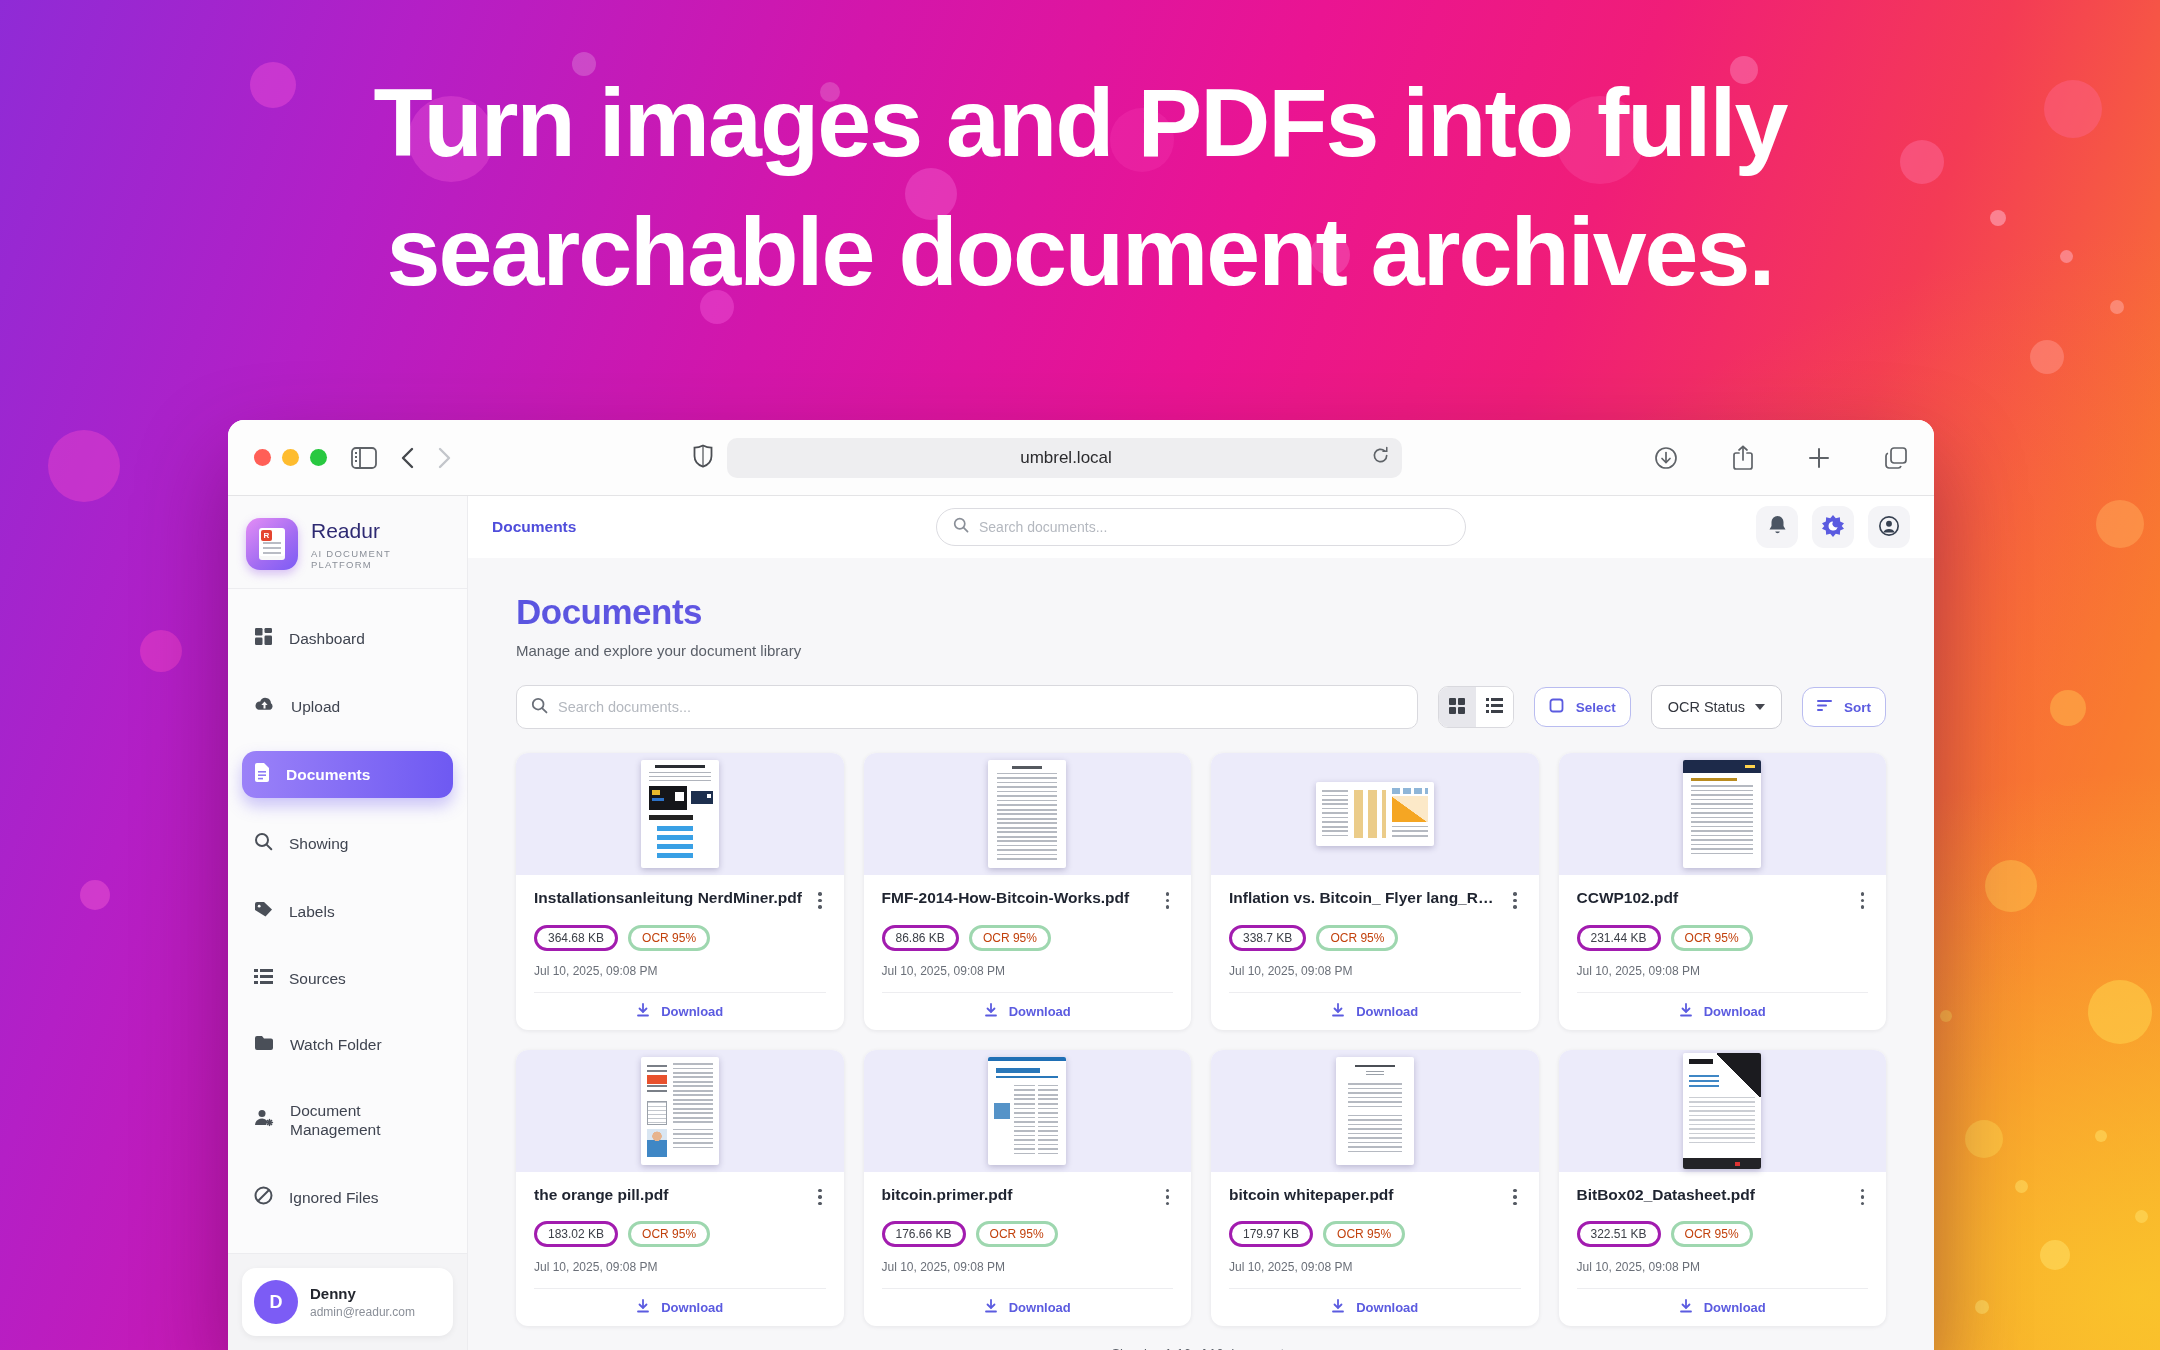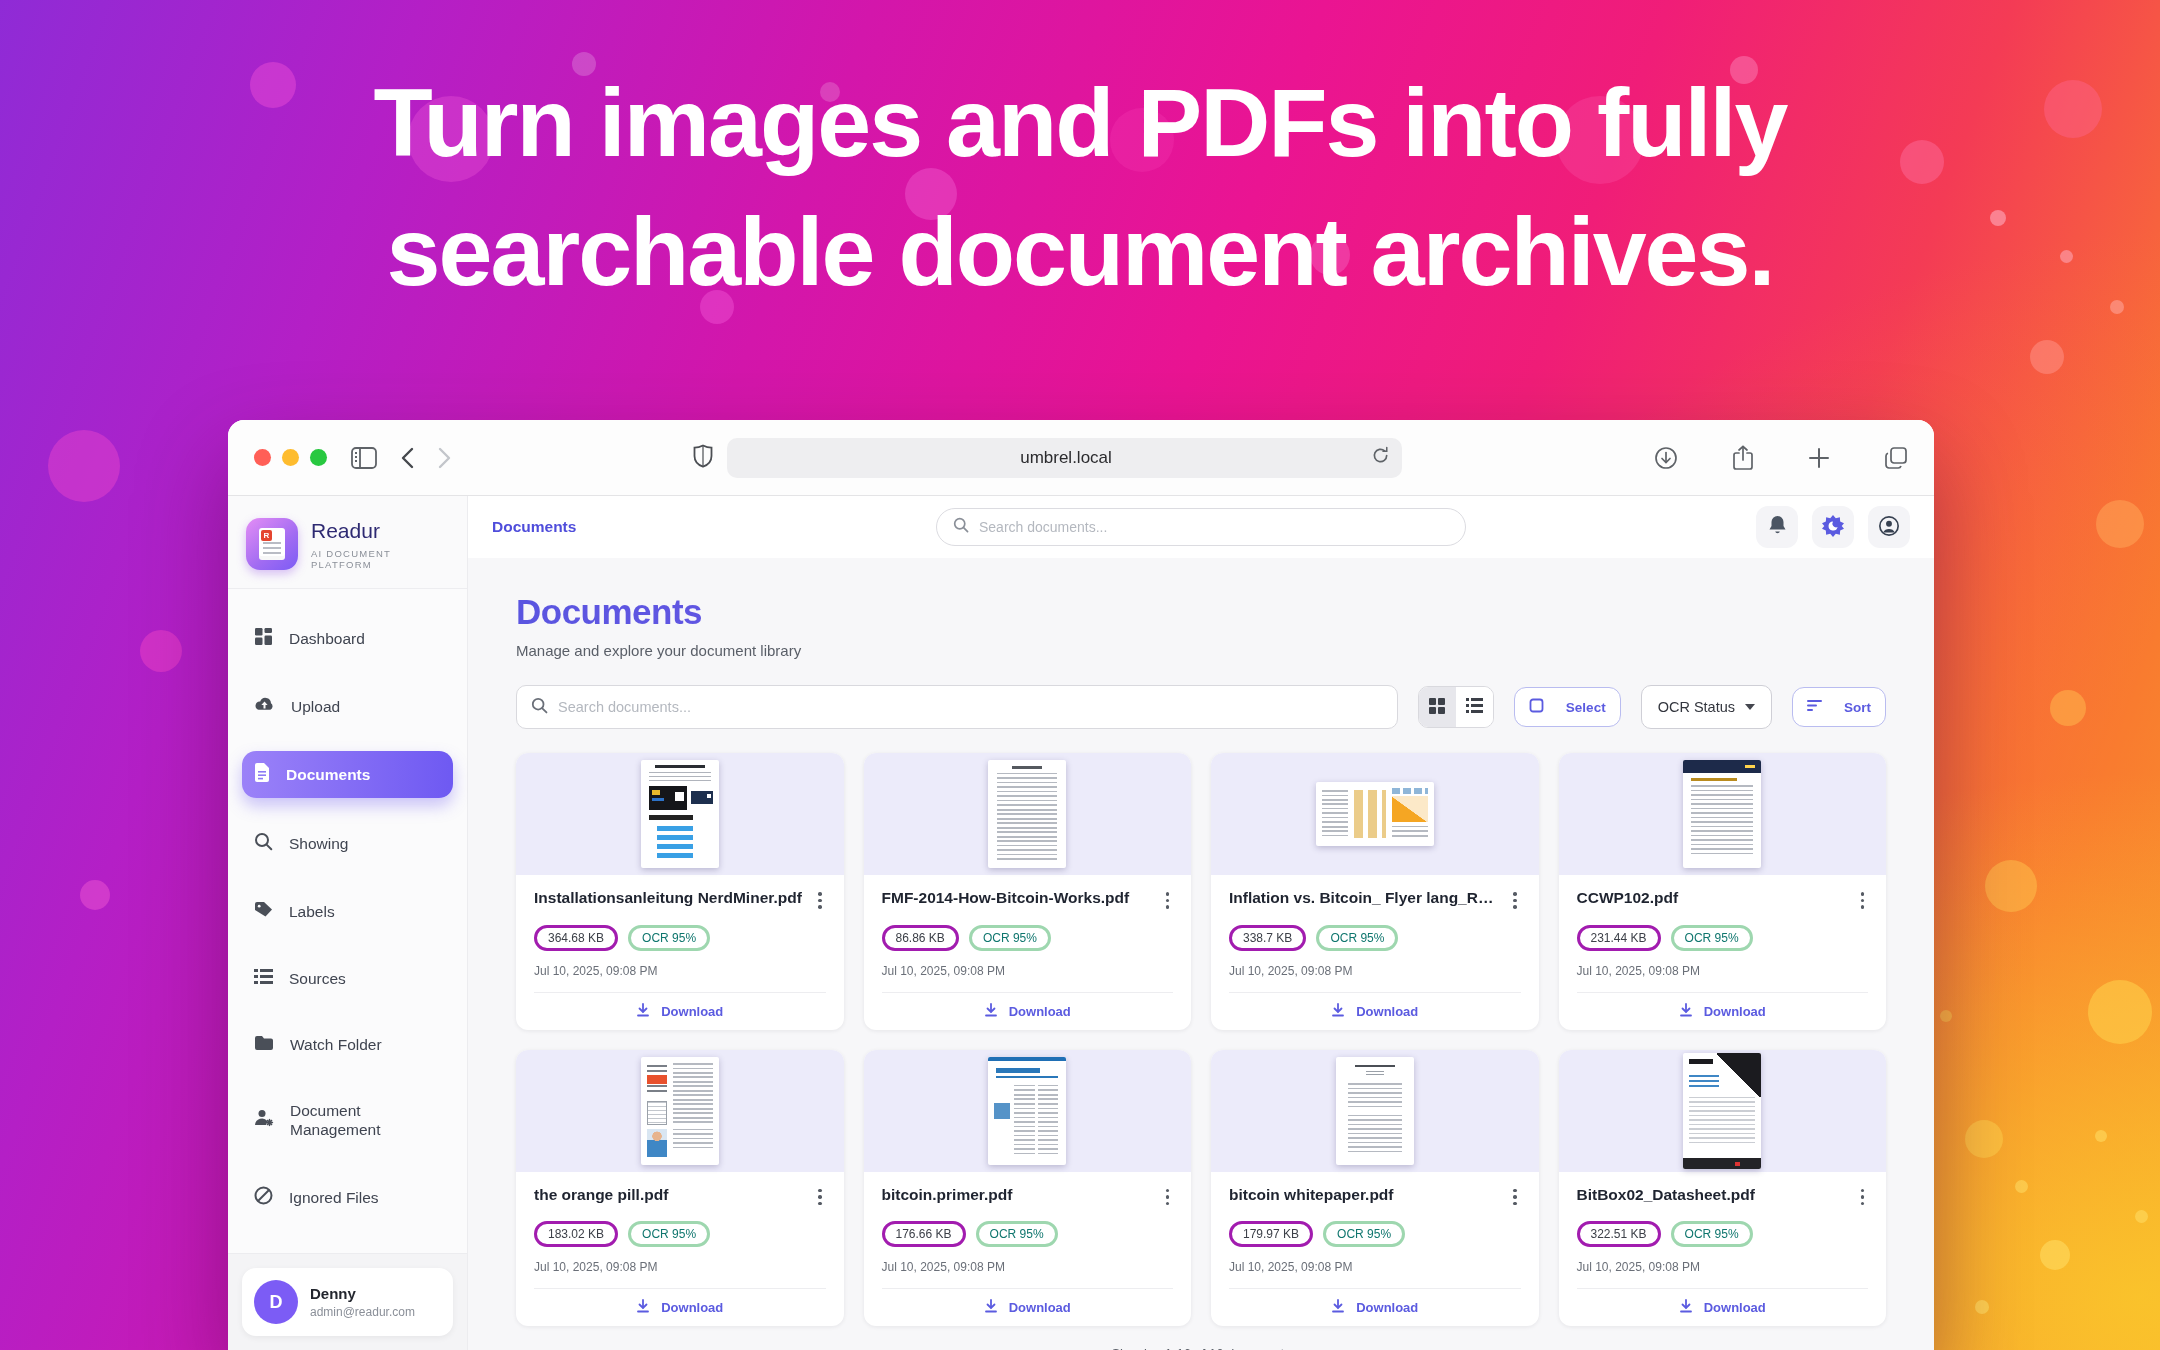--- a/index.html
+++ b/index.html
@@ -89,21 +89,21 @@
   .sub { font-size:15px; color:#5a5f68; margin-top:10px; }
 
   .controls { display:flex; align-items:center; margin-top:26px; gap:20px; }
   .doc-search { flex:1; height:44px; background:#fff; border:1px solid #d9d9de; border-radius:10px;
     display:flex; align-items:center; padding:0 14px; gap:10px; }
   .doc-search input { border:none; outline:none; flex:1; font-size:14.5px; background:transparent; color:#333; font-family:inherit;}
   .doc-search input::placeholder { color:#b4b8bf; }
   .view-toggle { display:flex; border:1px solid #d9d9de; border-radius:10px; overflow:hidden; background:#fff; }
   .vt-btn { width:37px; height:40px; display:flex; align-items:center; justify-content:center; background:#fff; border:none; }
   .vt-btn.active { background:#e7e7ec; }
-  .pill-btn { height:40px; display:flex; align-items:center; gap:22px; padding:8px 14px; background:#fff;
+  .pill-btn { height:40px; display:flex; align-items:center; gap:12px; padding:8px 14px; background:#fff;
     border:1.5px solid #b9bcf0; border-radius:12px; color:#5b5be0; font-size:13.5px; font-weight:600; }
   .drop-btn { height:44px; display:flex; align-items:center; gap:10px; padding:0 16px; background:#fff;
     border:1px solid #cfcfd6; border-radius:10px; color:#33363e; font-size:14.5px; }
   .caret { width:0; height:0; border-left:5px solid transparent; border-right:5px solid transparent; border-top:6px solid #44474f; }
 
   
   .grid { display:grid; grid-template-columns:repeat(4,1fr); gap:20px; margin-top:24px; }
   .card { background:#fff; border-radius:12px; box-shadow:0 1px 4px rgba(20,20,40,.08); overflow:hidden; cursor:pointer; }
   .thumb { height:122px; background:#ecebfa; display:flex; align-items:center; justify-content:center; }
   .page { width:78px; height:108px; background:#fff; box-shadow:0 2px 6px rgba(40,30,90,.25); border-radius:2px;
@@ -159,21 +159,21 @@
   .t8 .i4{left:6px;top:44px;width:66px;height:48px;opacity:.6;}
   .t8 .i5{left:0;bottom:0;width:78px;height:11px;background:linear-gradient(#d33,#d33) 52px 4px/5px 4px no-repeat,#232327;}
 
   .card-body { padding:14px 18px 0 18px; }
   .title-row { display:flex; align-items:flex-start; gap:8px; }
   .doc-title { flex:1; font-size:15.5px; font-weight:700; color:#1f2430; white-space:nowrap; overflow:hidden; text-overflow:ellipsis; }
   .kebab { display:flex; flex-direction:column; gap:3px; padding:3px 4px; background:none; border:none; }
   .kebab i { width:3.5px; height:3.5px; border-radius:50%; background:#565b64; }
   .badges { display:flex; gap:10px; margin-top:13px; }
   .badge { font-size:12px; padding:3px 11px; border-radius:999px; border:3px solid #a21caf; color:#3c4048; background:#fff;text-align:right; }
-  .badge.ocr { border-color:#9ed7af; color:#0f766e; }
+  .badge.ocr { border-color:#9ed7af; color:#c2410c; }
   .doc-date { font-size:12px; color:#6a6f78; margin-top:13px; }
   .dl-row { border-top:1px solid #ededf0; margin-top:14px; display:flex; justify-content:center; }
   .dl-link { display:flex; align-items:center; gap:11px; color:#5b5be0; font-size:13px; font-weight:600;
     padding:10px 14px; background:none; border:none; }
 
   .list-foot { text-align:center; font-size:13px; color:#5a5f68; margin-top:20px; }
 </style>
 </head>
 <body>
 

